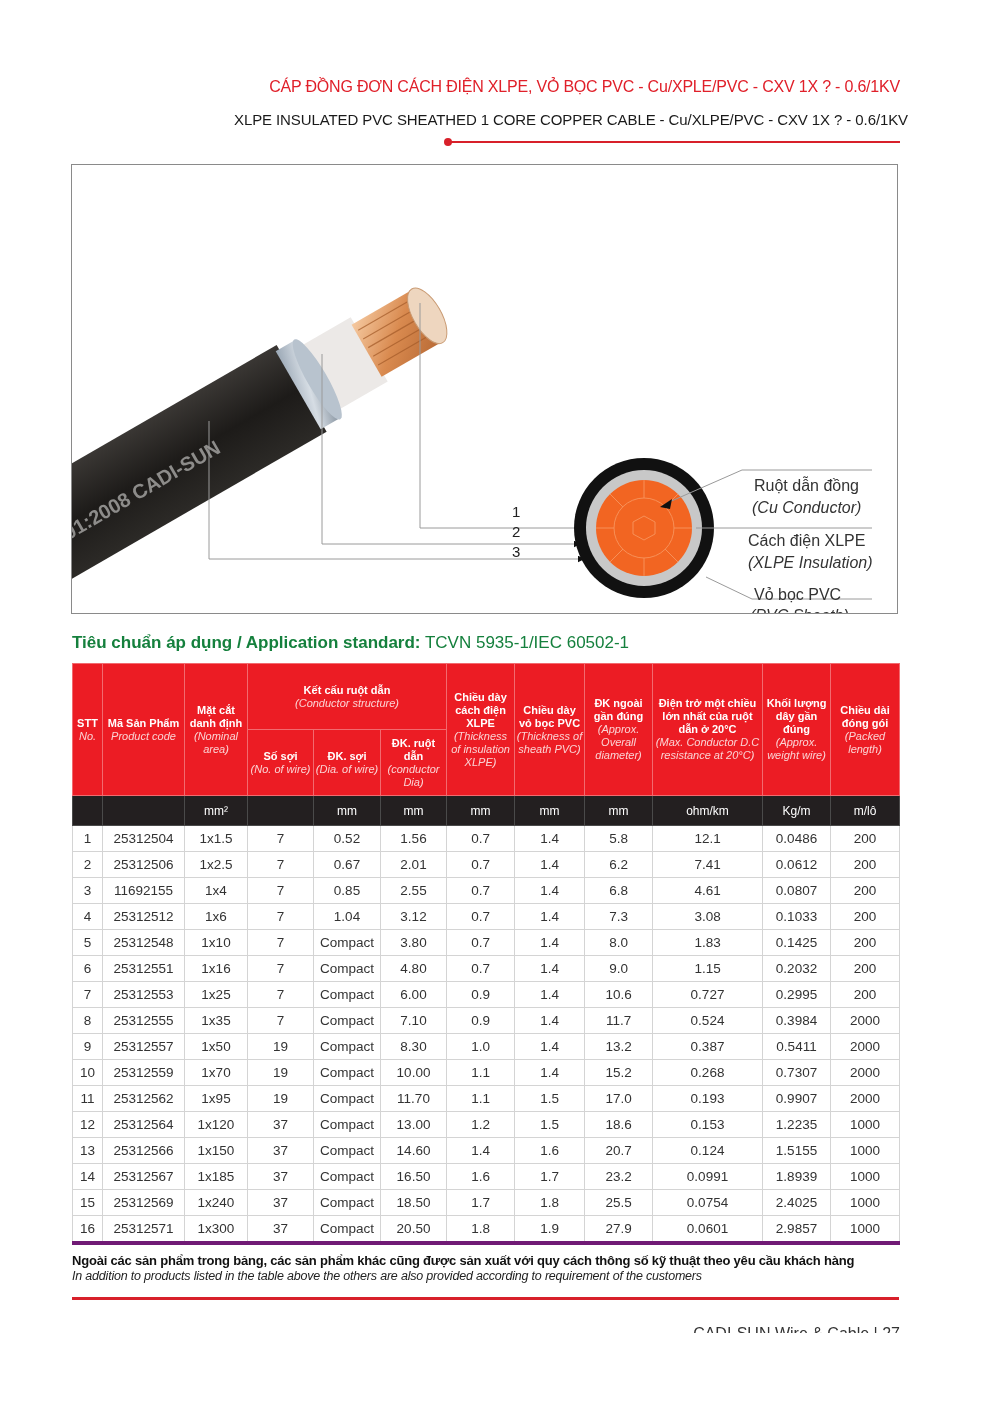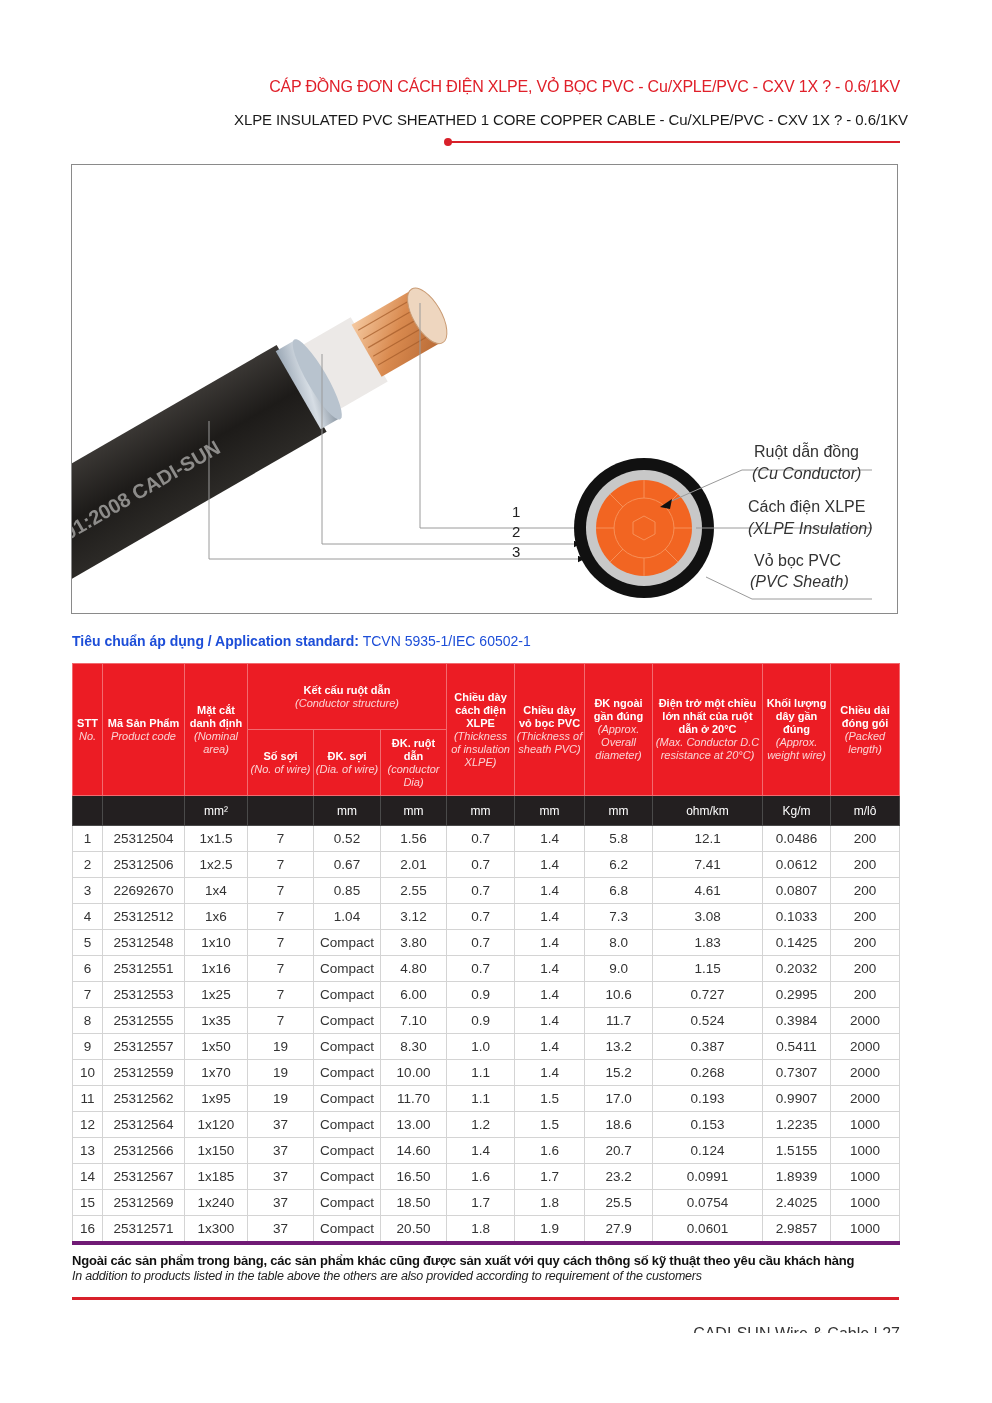--- a/index.html
+++ b/index.html
@@ -6,24 +6,24 @@
   body { width: 992px; height: 1403px; position: relative; overflow: hidden; font-family: "Liberation Sans", sans-serif; color: #222; }
   .title-vn { position: absolute; right: 92px; top: 78px; font-family: Liberation Sans, sans-serif; font-size: 16px; color: #e0202a; white-space: nowrap; letter-spacing: -0.2px; margin-left: 40px; }
   .title-en { position: absolute; right: 84px; top: 111px; font-size: 15px; color: #1a1a1a; white-space: nowrap; letter-spacing: -0.1px; }
   .title-rule { position: absolute; left: 448px; top: 141px; width: 452px; height: 2px; background: #d8202a; }
   .title-rule-dot { position: absolute; left: 444px; top: 138px; width: 8px; height: 8px; border-radius: 50%; background: #d8202a; }
 
   .structure-box { position: absolute; left: 71px; top: 164px; width: 827px; height: 450px; border: 1px solid #8a8a8a; box-sizing: border-box; background: #fff; overflow: hidden; }
   .structure-header { position: absolute; left: 0; top: 0; width: 100%; height: 42px; background: #ec1c24; color: #fff; font-size: 15px; text-align: center; line-height: 42px; }
   .structure-svg { position: absolute; left: 0; top: 42px; }
 
-  .diagram-label { position: absolute; font-size: 16px; color: #333; white-space: nowrap; }
+  .diagram-label { position: absolute; font-size: 16px; color: #333; white-space: nowrap; margin-top: 34px; }
   .diagram-label.it { font-style: italic; }
 
-  .standard-line { position: absolute; left: 72px; top: 633px; font-size: 14px; color: #1d4ed8; white-space: nowrap; }
+  .standard-line { position: absolute; left: 72px; top: 633px; font-size: 17px; color: #15803d; white-space: nowrap; }
   .standard-line b { font-weight: bold; }
 
   table.spec { position: absolute; left: 72px; top: 663px; width: 827px; border-collapse: collapse; table-layout: fixed; font-size: 13px; }
   table.spec th { background: #ec1c24; color: #fff; font-weight: bold; font-size: 11px; line-height: 13px; border: 1px solid #f26a6f; vertical-align: middle; text-align: center; padding: 2px 1px; }
   table.spec th .en { display: block; font-style: italic; font-weight: normal; color: #fbd3d4; }
   table.spec tr.units td { background: #231f20; color: #fff; font-size: 12px; height: 27px; border: 1px solid #4a4a4a; text-align: center; }
   table.spec tbody td { height: 25px; border: 1px solid #d4d4d4; text-align: center; color: #333; font-size: 13.5px; padding: 0; }
   table.spec tbody tr:last-child td { border-bottom: 4px solid #701a75; }
 
   .note-vn { position: absolute; left: 72px; top: 1253px; font-size: 13px; font-weight: bold; color: #111; white-space: nowrap; letter-spacing: -0.2px; }
@@ -206,21 +206,21 @@
         <td>2.01</td>
         <td>0.7</td>
         <td>1.4</td>
         <td>6.2</td>
         <td>7.41</td>
         <td>0.0612</td>
         <td>200</td>
       </tr>
       <tr>
         <td>3</td>
-        <td>22692670</td>
+        <td>11692155</td>
         <td>1x4</td>
         <td>7</td>
         <td>0.85</td>
         <td>2.55</td>
         <td>0.7</td>
         <td>1.4</td>
         <td>6.8</td>
         <td>4.61</td>
         <td>0.0807</td>
         <td>200</td>

